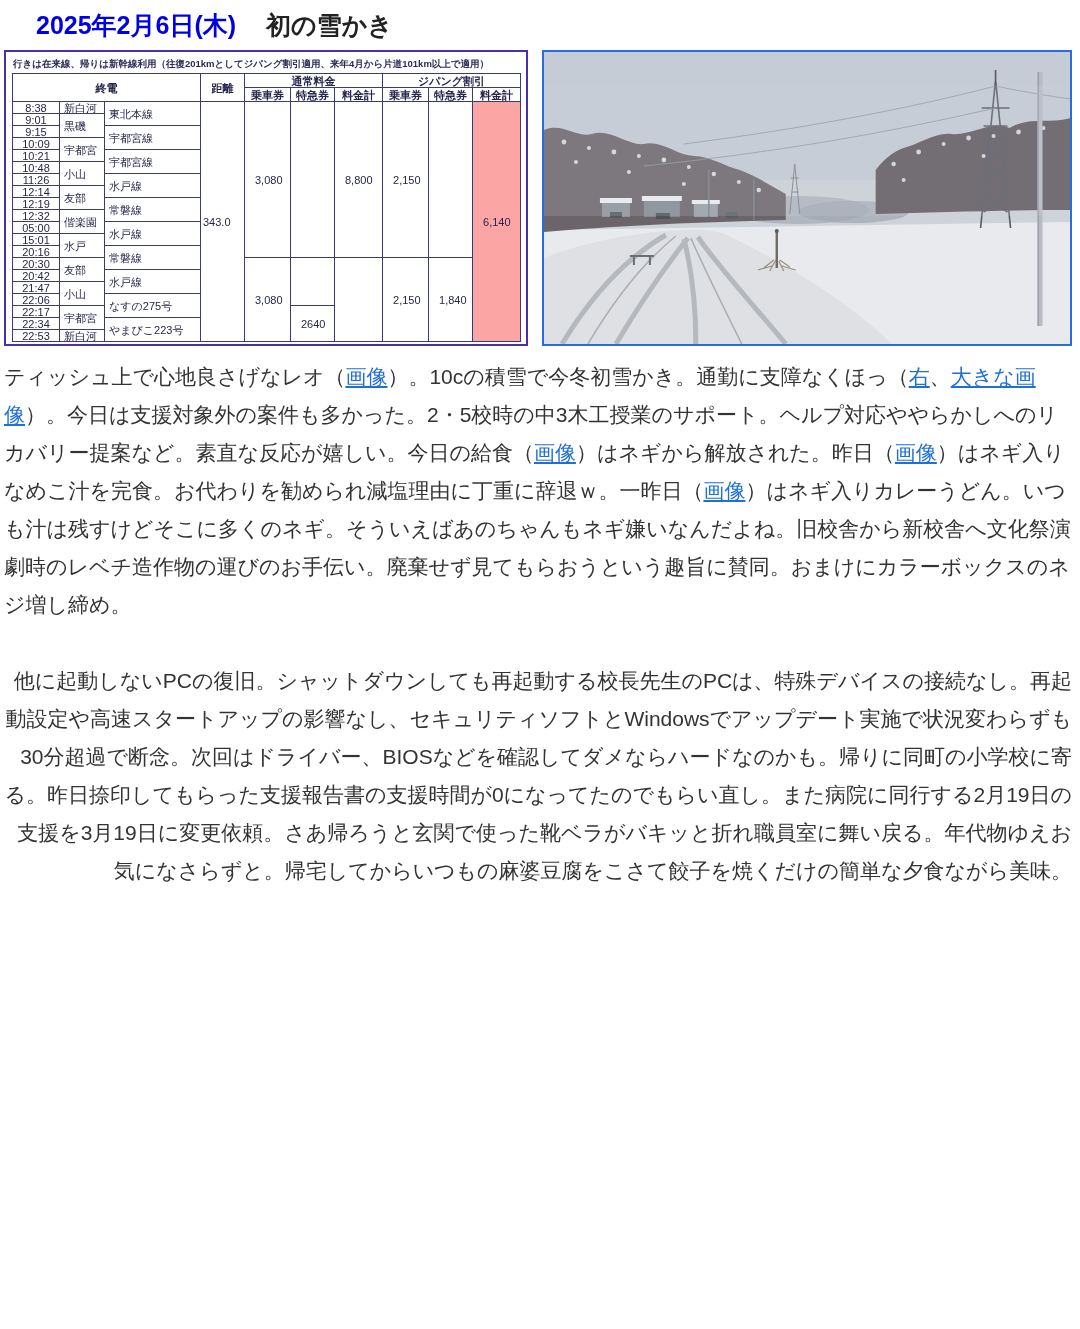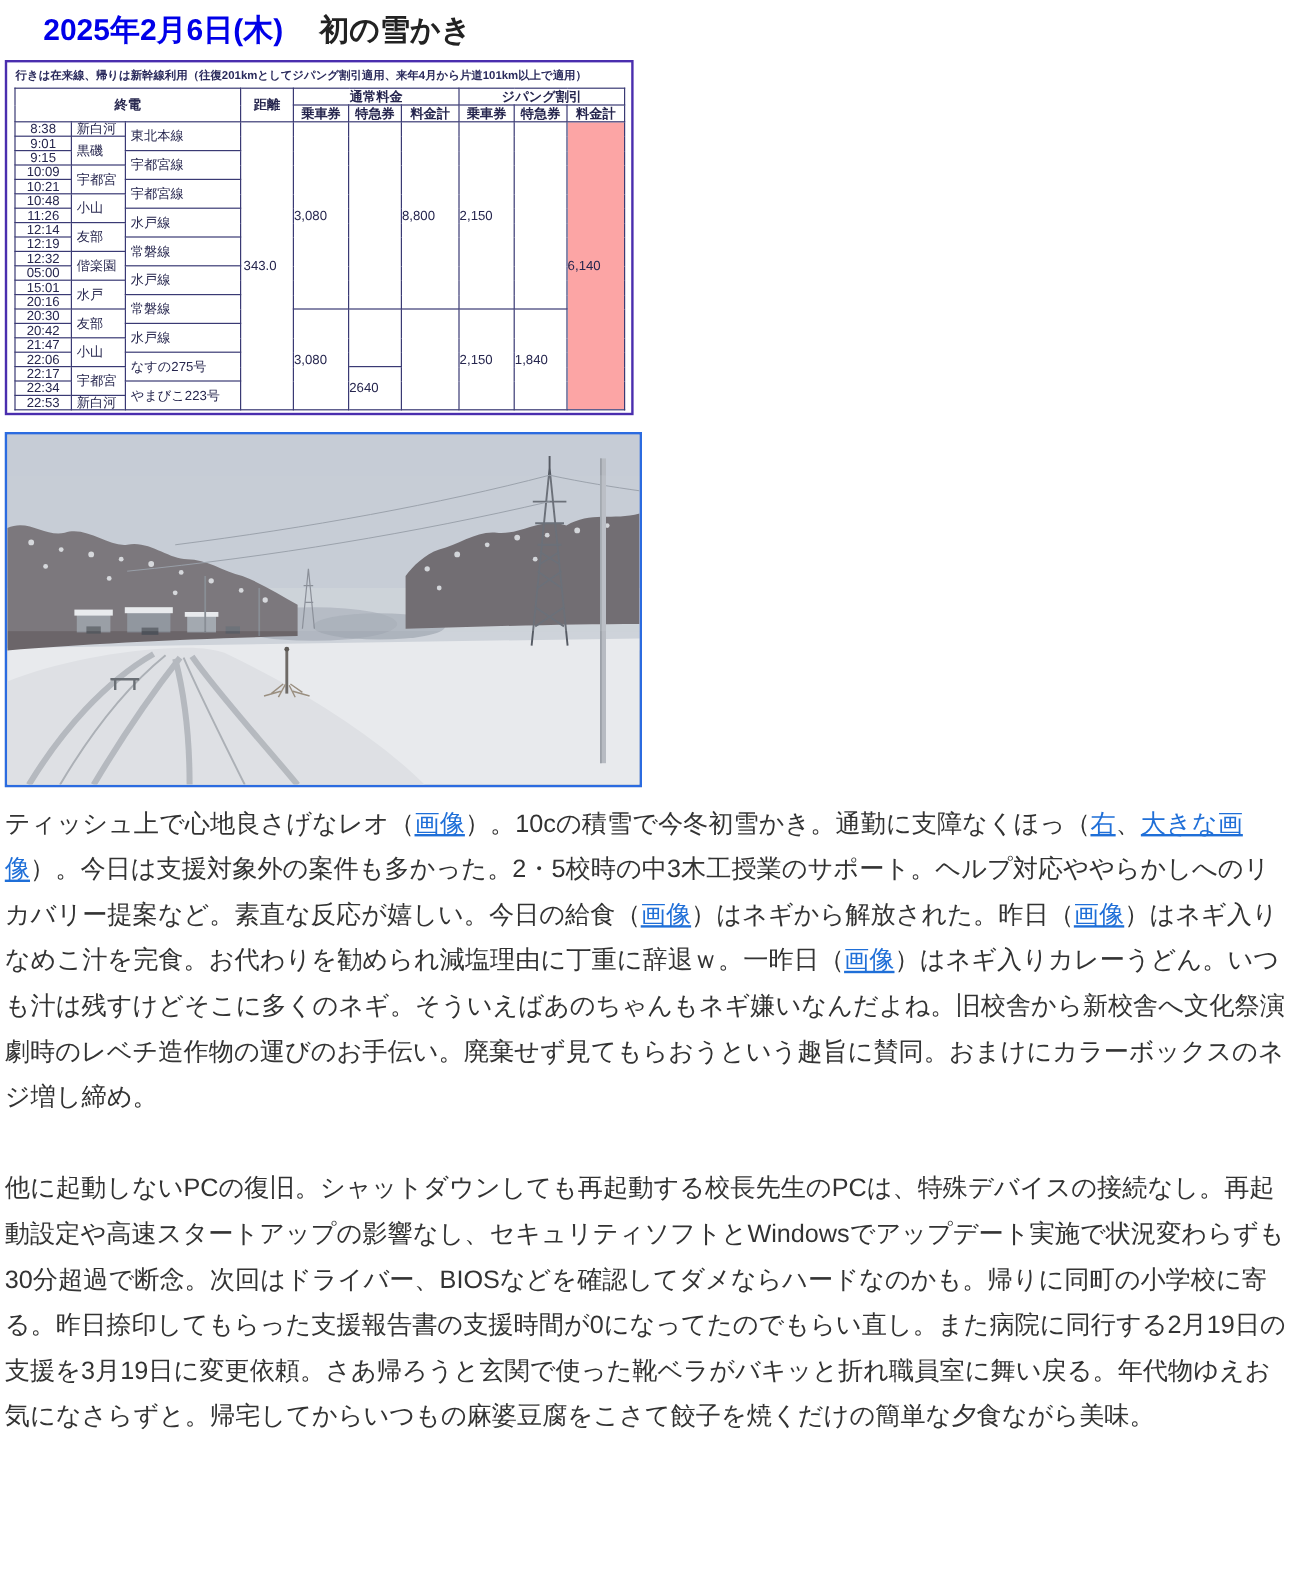--- a/index.html
+++ b/index.html
@@ -3,33 +3,33 @@
 <meta charset="utf-8">
 <style>
   html,body{margin:0;padding:0;background:#ffffff;}
   body{width:1080px;height:1329px;overflow:hidden;font-family:"Liberation Sans","DejaVu Sans",sans-serif;color:#333;}
   .page{padding:6px 8px 0 4px;}
   h1{font-size:25px;line-height:30px;margin:4px 0 10px 4px;font-weight:bold;}
   .t-date{color:#0000e8;margin-left:28px;}
   .t-subject{color:#222;margin-left:30px;}
   p.body{font-size:21px;line-height:38px;margin:0 0 38px 0;color:#333;text-align:left;}
   p.intro{margin:0 0 10px 0;}
-  p.last{margin-bottom:2px;}
+  p.last{margin-bottom:2px;text-align:right;}
   a.lnk{color:#1f6fd8;text-decoration:underline;cursor:pointer;}
   
-  .media-row{display:flex;gap:14px;margin:0 0 12px 0;flex-direction:column;}
+  .media-row{display:flex;gap:14px;margin:0 0 12px 0;}
   .img-frame{box-sizing:border-box;height:296px;overflow:hidden;}
   .fare-frame{width:524px;border:2px solid #4a2eae;background:#fff;padding:4px 6px 3px 6px;}
   .photo-frame{width:531px;border:2px solid #2b6be0;background:#c6ccd6;}
   .fare-caption{font-size:9.5px;line-height:13px;color:#2a2a5c;white-space:nowrap;margin:1px 0 3px 1px;font-weight:bold;letter-spacing:0;}
   table.fare{border-collapse:collapse;width:100%;table-layout:fixed;font-size:11px;color:#26264e;}
   table.fare th,table.fare td{border:1px solid #3a3a74;padding:0 2px;height:11px;line-height:10px;white-space:nowrap;overflow:hidden;text-align:center;font-weight:normal;}
   table.fare thead th{height:13px;font-weight:bold;}
   table.fare td.st,table.fare td.ln{text-align:left;padding-left:4px;}
-  table.fare td.num{text-align:left;padding-left:0;}
+  table.fare td.num{text-align:left;padding-left:10px;}
   table.fare td.ctr{text-align:left;}
   table.fare td.hl{background:#fca5a5;}
   .photo-frame svg{display:block;width:100%;height:100%;}
 </style>
 </head>
 <body>
 
 <div class="page">
 
   <h1>

